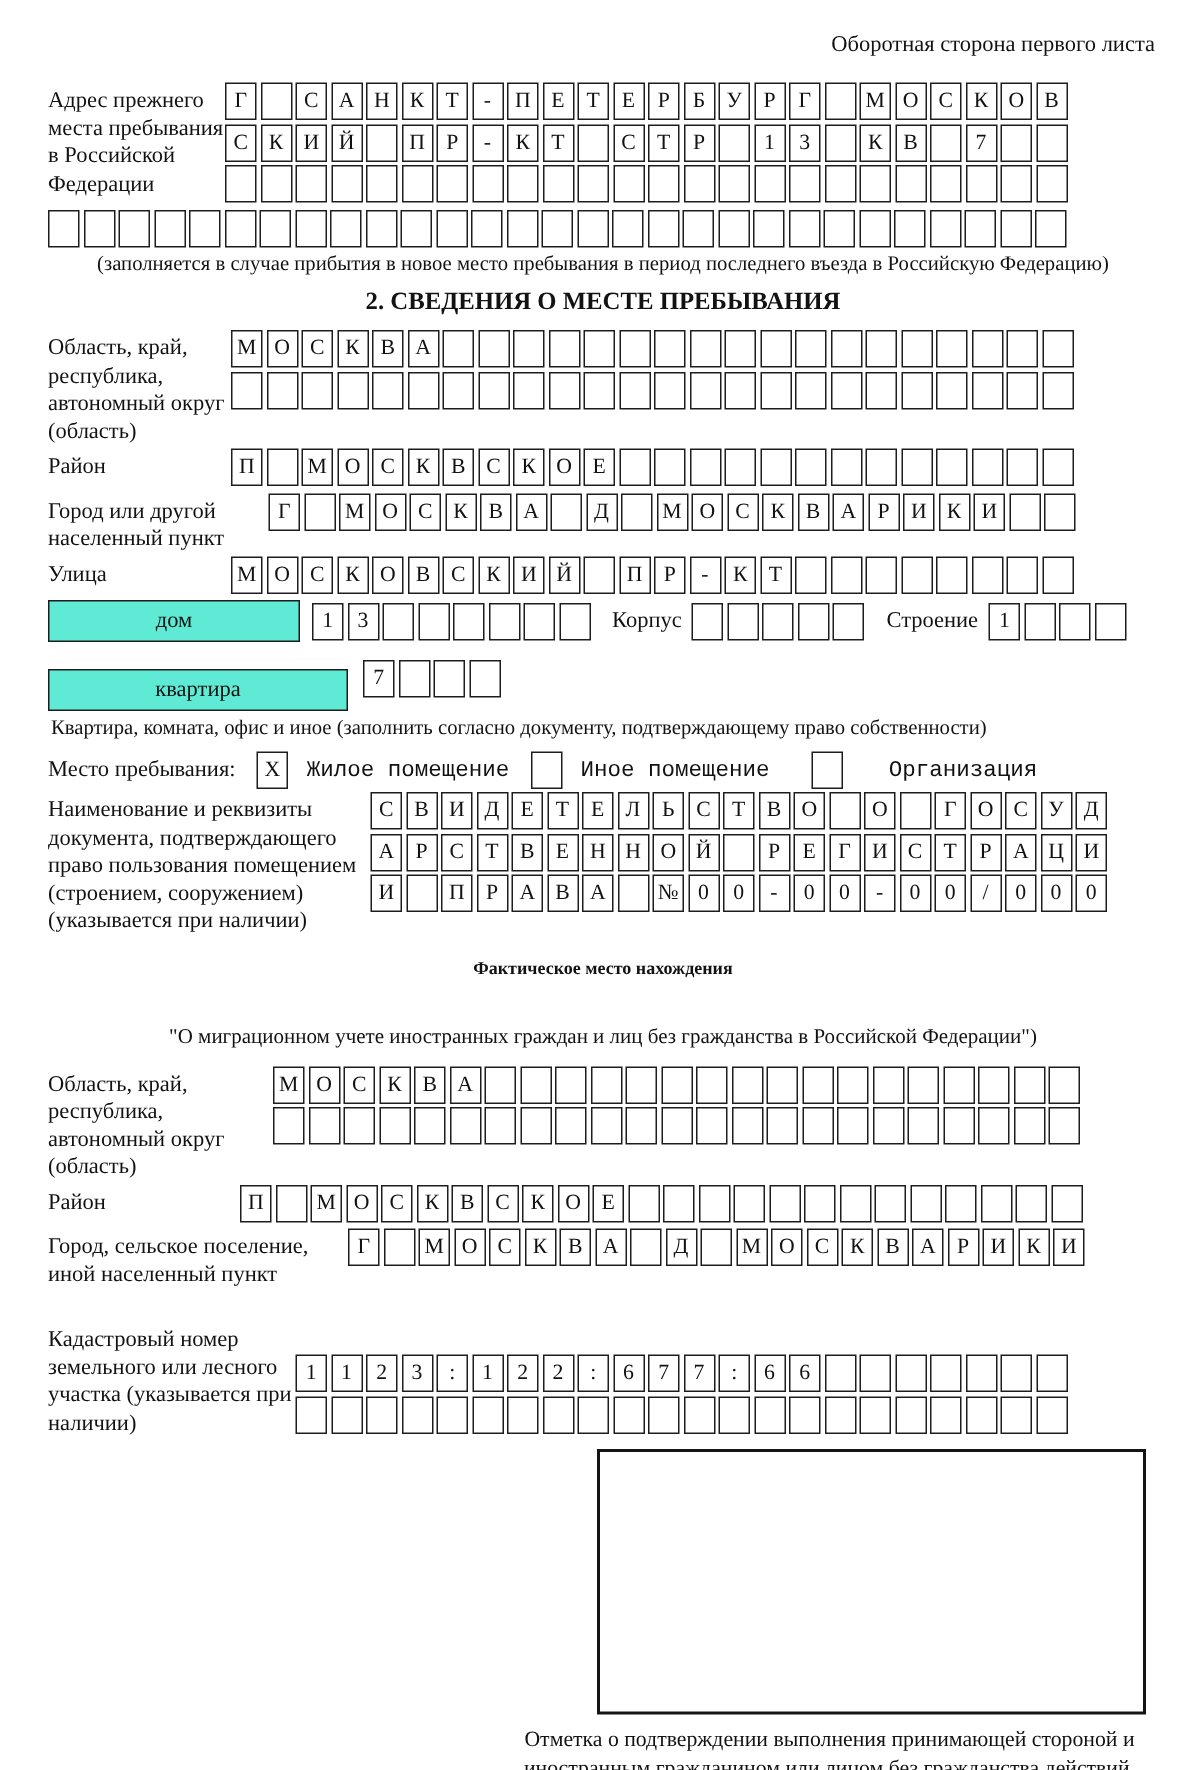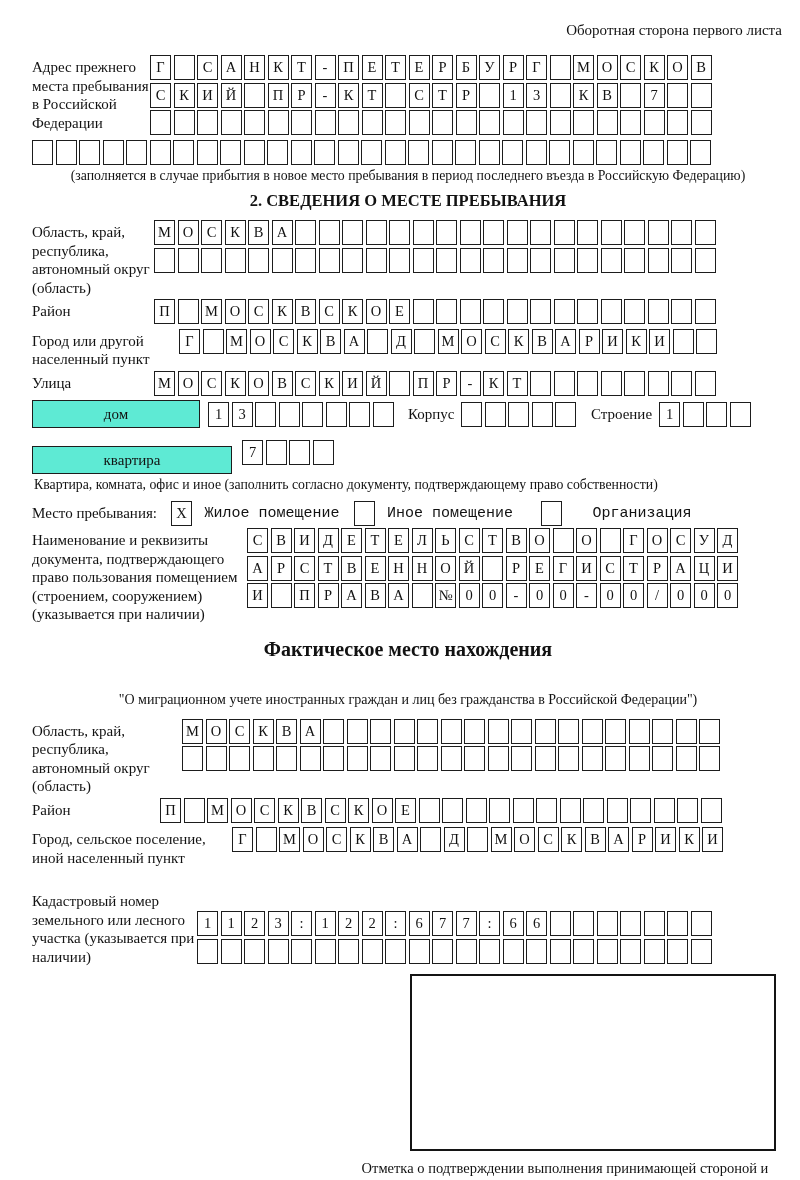--- a/index.html
+++ b/index.html
@@ -1,33 +1,33 @@
 <!DOCTYPE html>
 <html><head>
 <meta charset="utf-8">
 <style>
   html,body{margin:0;padding:0;background:#ffffff;}
   body{width:800px;height:1180px;overflow:hidden;color:#121212;
        font-family:"Liberation Serif","DejaVu Serif",serif;}
-  .page{box-sizing:border-box;width:800px;height:1180px;padding:12px 16px 0 32px;}
+  .page{box-sizing:border-box;width:800px;height:1180px;padding:12px 28px 0 32px;}
   .hdr{ text-align:right;font-size:15px;margin:10px 2px 16px 0;}
   .fieldblock{display:flex;align-items:flex-start;margin-bottom:2px;}
   .flabel{font-size:15px;line-height:18.5px;flex:0 0 auto;padding-top:3px;}
   .lw115{width:118px;} .lw122{width:122px;} .lw150{width:150px;}
   .lw128{width:128px;} .lw200{width:200px;} .lw215{width:215px;} .lw165{width:165px;}
   .rows{flex:1 1 auto;min-width:0;}
   .box-row{display:flex;margin-bottom:2.5px;}
   .box-row.indent25{margin-left:25px;}
   .cb{box-sizing:content-box;width:19px;height:23px;border:1.6px solid #1d1d1d;
       margin-right:2.5px;display:flex;align-items:center;justify-content:center;
       font-size:14.5px;line-height:23px;flex:0 0 auto;background:#fff;}
   .note{font-size:13.8px;line-height:17px;}
   .note.center{text-align:center;}
   .sec-title{text-align:center;font-size:16.5px;font-weight:bold;margin:7px 0 9px;}
-  .sub-title{text-align:center;font-size:20px;font-weight:bold;margin:14px 0 10px;}
+  .sub-title{text-align:center;font-size:12px;font-weight:bold;margin:14px 0 10px;}
   .inline-row{display:flex;align-items:center;margin:1px 0 2px;}
   .widebox{box-sizing:border-box;border:1.8px solid #1d1d1d;height:28px;display:flex;
            align-items:center;justify-content:center;font-size:15px;background:#5eead4;}
   .dombox{width:168px;margin-right:8px;}
   .kvbox{width:200px;margin-right:10px;margin-top:16px;}
   .inline-label{font-size:15px;margin:0 7px 0 12px;white-space:nowrap;}
   .cap-left{margin:1px 0 4px 2px;}
   .stay-row{display:flex;align-items:center;font-size:15px;margin:8px 0 2px;}
   .stay-label{margin-right:14px;}
   .stay-opt-label{margin:0 14px 0 10px;white-space:nowrap;font-family:Liberation Mono, monospace;}

